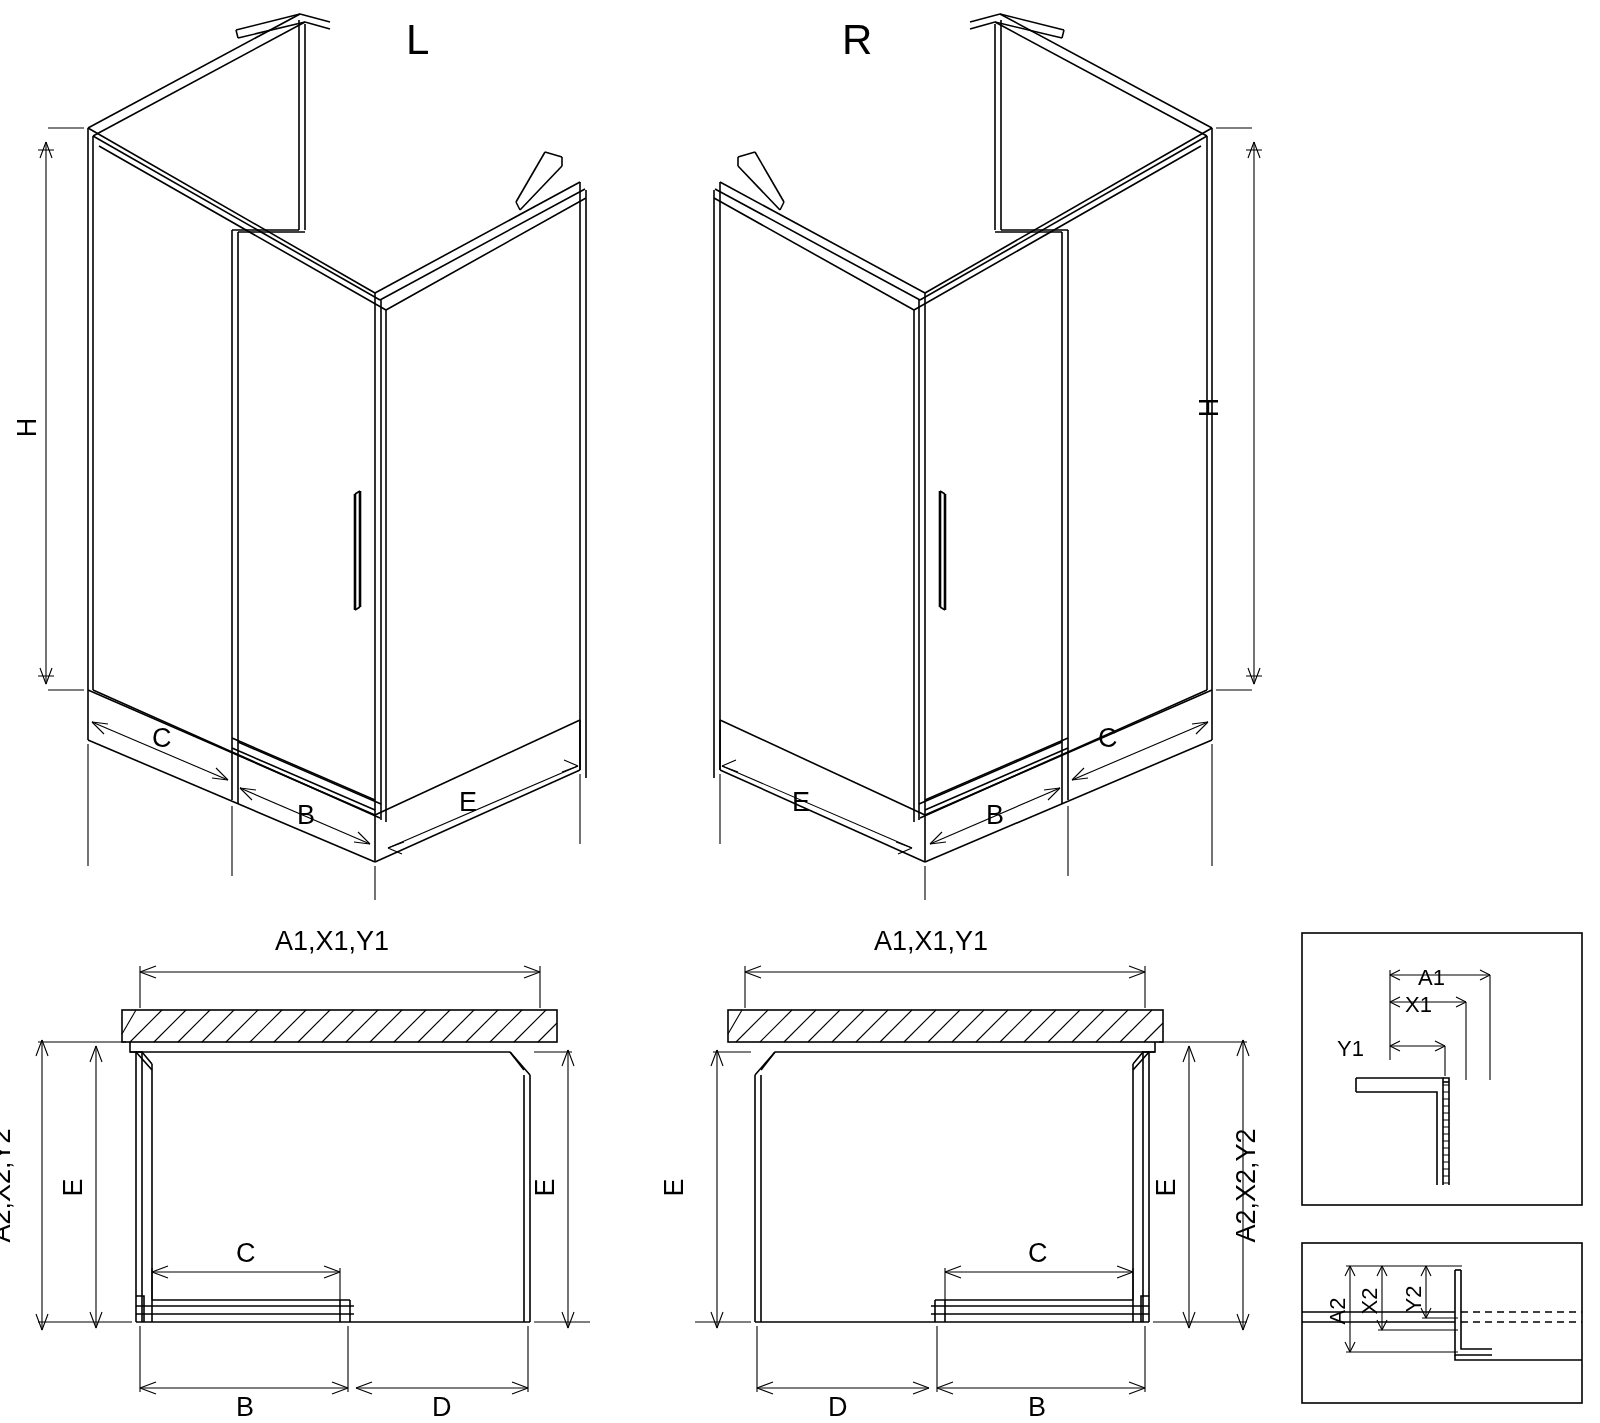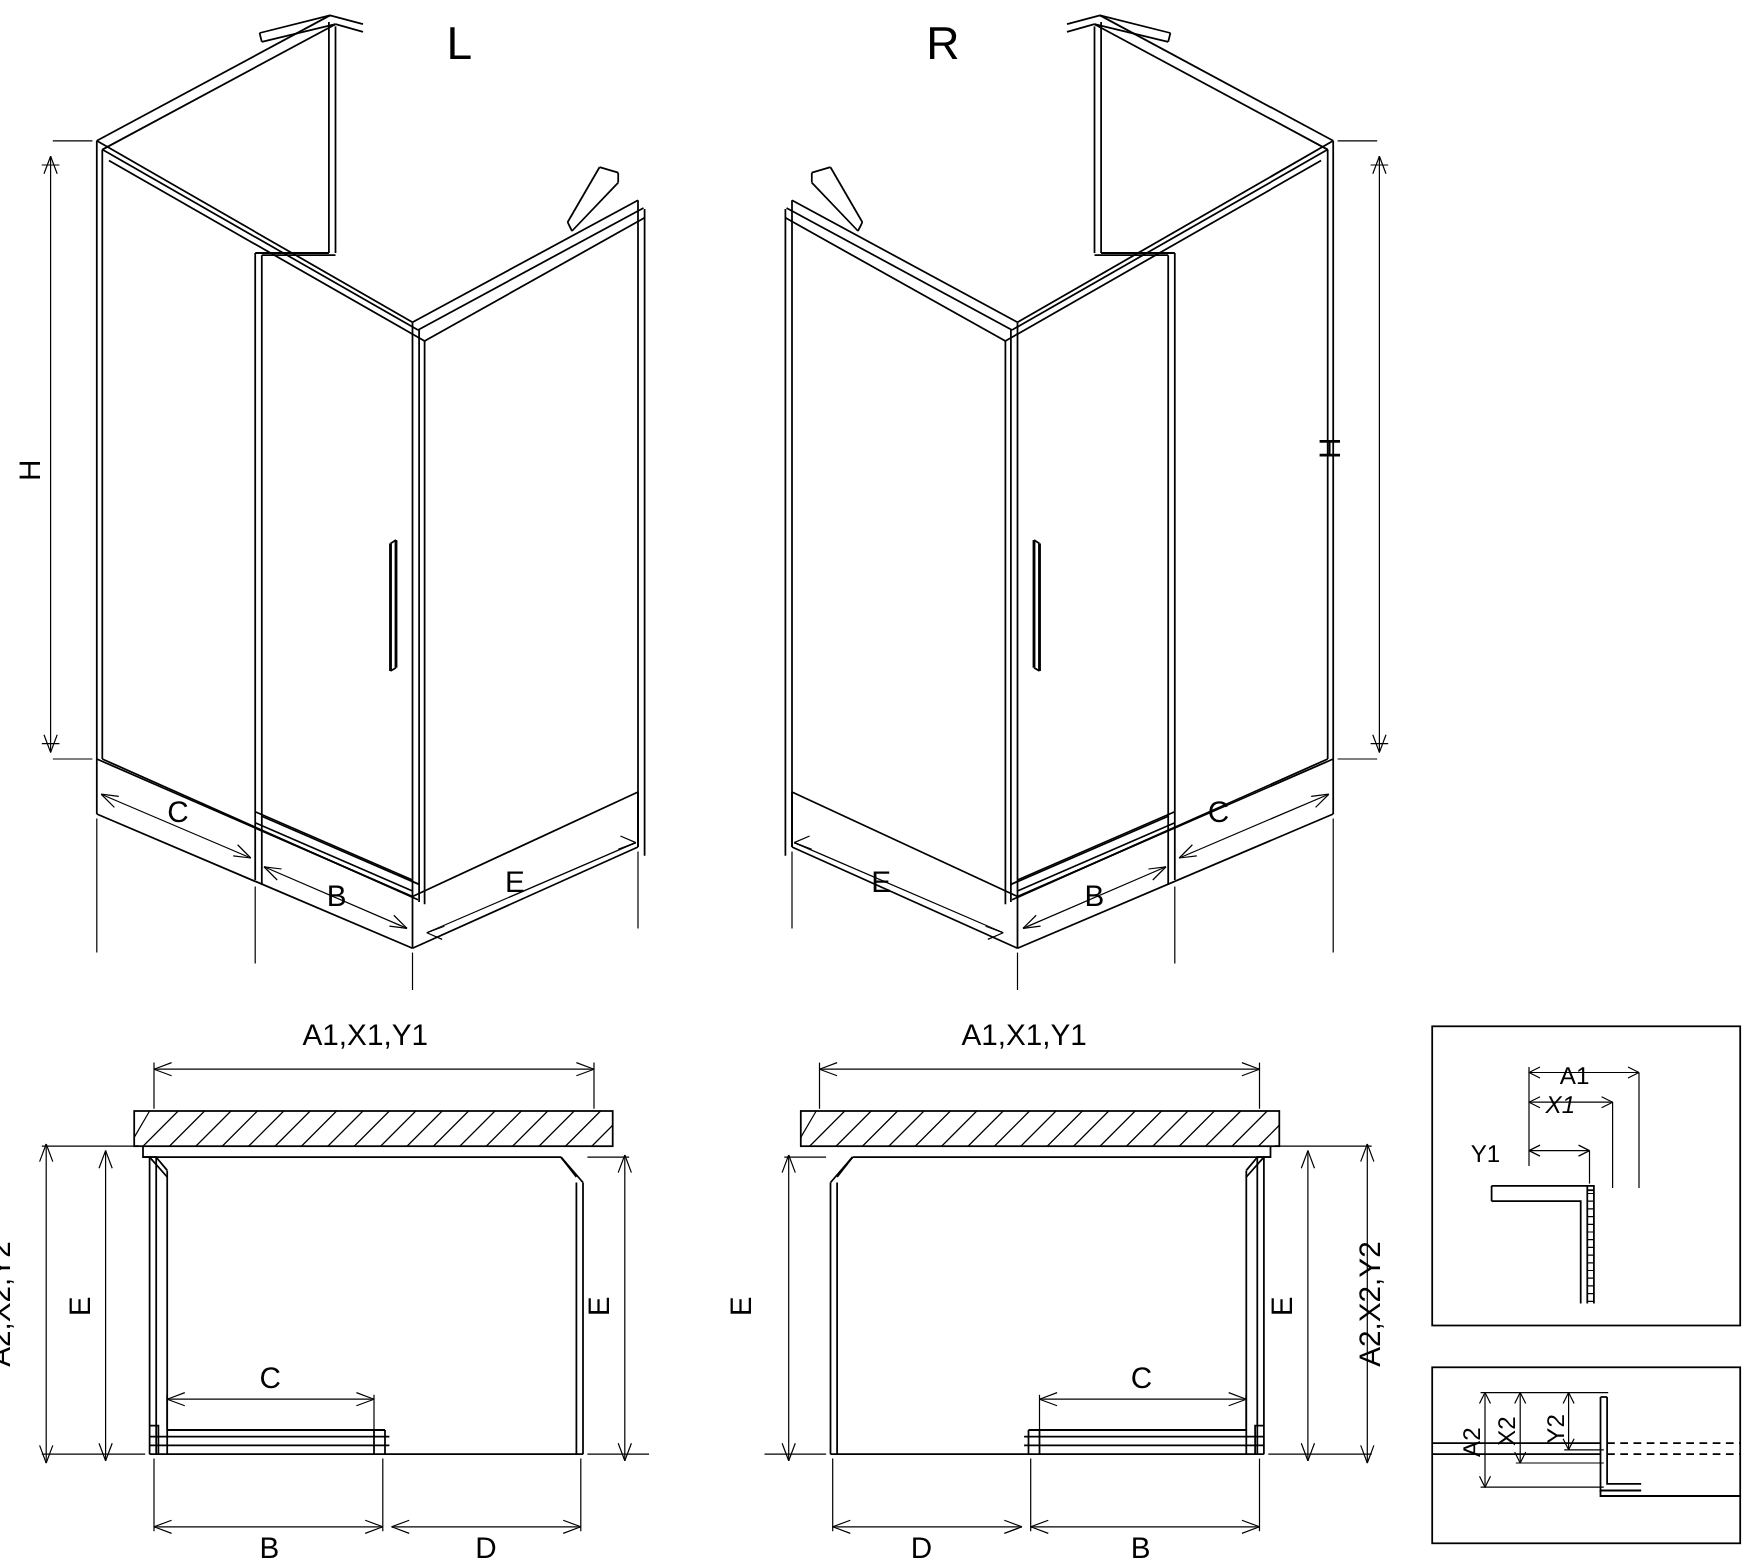--- a/index.html
+++ b/index.html
@@ -405,20 +405,20 @@
 
   <div class="lbl dim" style="left:874px;top:926px;">A1,X1,Y1</div>
   <div class="lbl dim rot90" style="left:1189px;top:1170px;">A2,X2,Y2</div>
   <div class="lbl dim rot90" style="left:665px;top:1172px;">E</div>
   <div class="lbl dim rot90" style="left:1157px;top:1172px;">E</div>
   <div class="lbl dim" style="left:1028px;top:1238px;">C</div>
   <div class="lbl dim" style="left:1028px;top:1392px;">B</div>
   <div class="lbl dim" style="left:828px;top:1392px;">D</div>
 
   <div class="lbl dimsm" style="left:1418px;top:945px;">A1</div>
-  <div class="lbl dimsm" style="left:1405px;top:972px;font-style:italic;">X1</div>
+  <div class="lbl dimsm" style="left:1405px;top:972px;">X1</div>
   <div class="lbl dimsm" style="left:1337px;top:1016px;">Y1</div>
 
   <div class="lbl dimsm rot90" style="left:1325px;top:1278px;">A2</div>
   <div class="lbl dimsm rot90" style="left:1357px;top:1268px;">X2</div>
   <div class="lbl dimsm rot90" style="left:1401px;top:1266px;">Y2</div>
 
 </div>
 
 </body></html>

